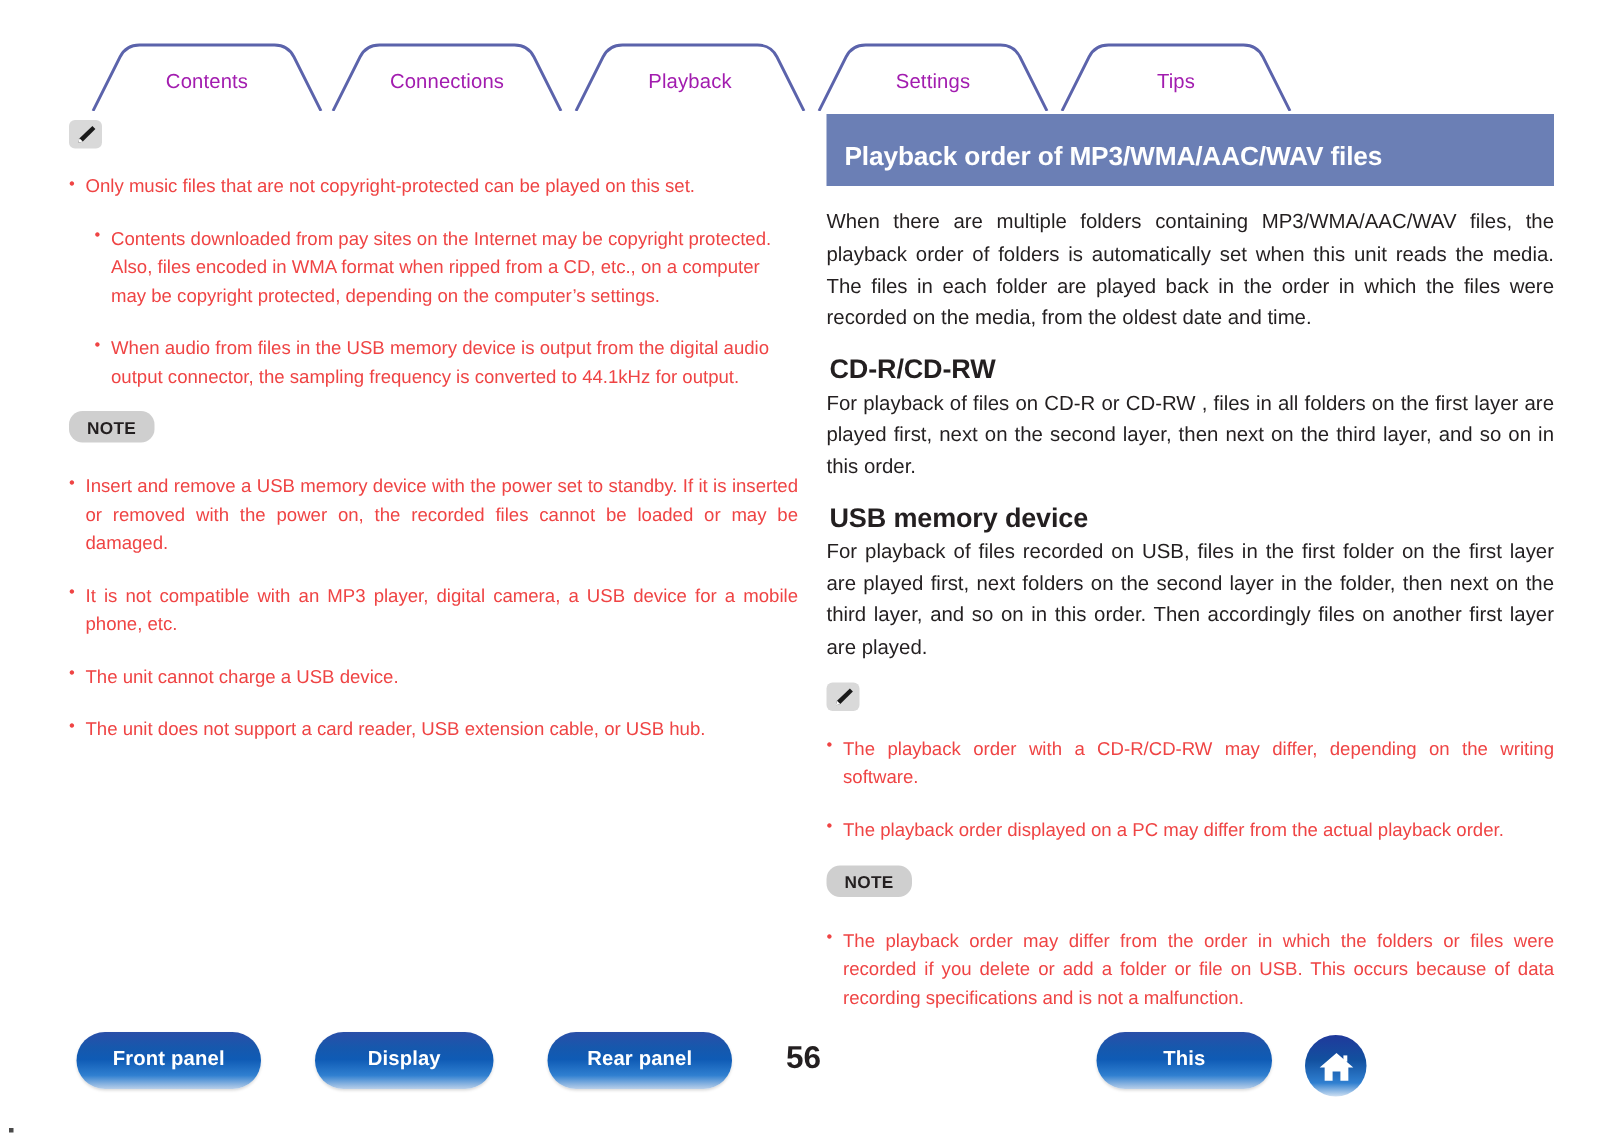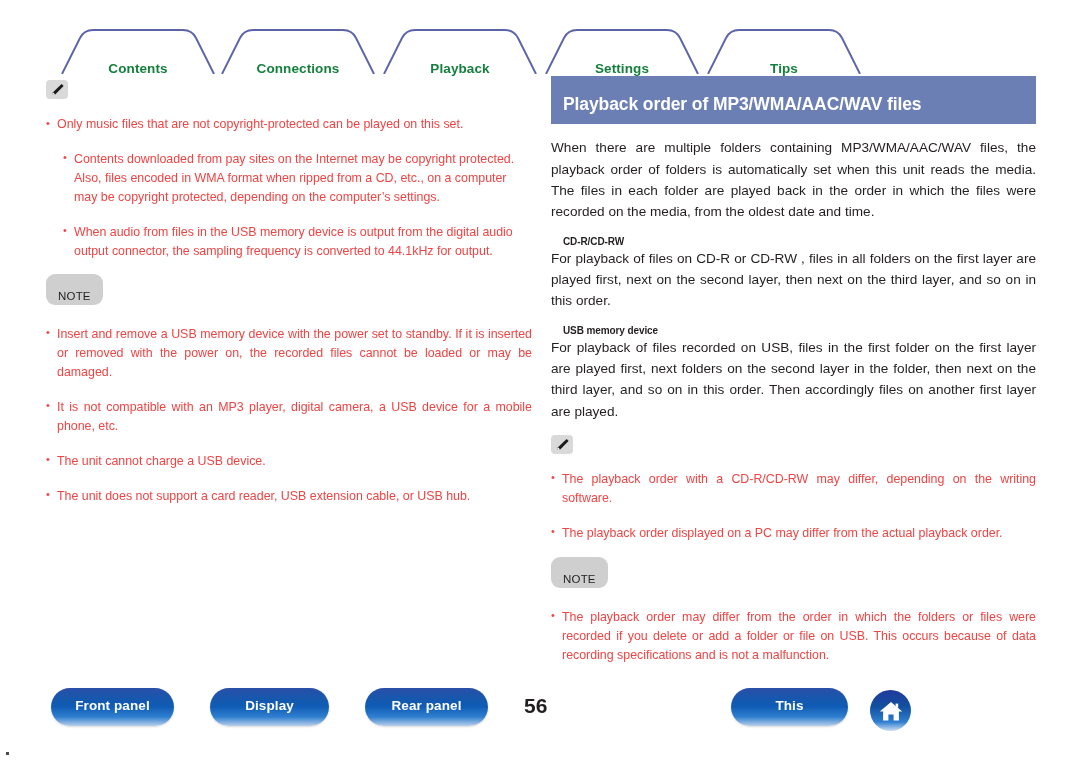--- a/index.html
+++ b/index.html
@@ -24,24 +24,24 @@
   .tabbar {
     position: absolute;
     left: 0;
     top: 24px;
     width: 1080px;
     height: 50px;
   }
   .tabbar svg { display: block; }
   .tab-label {
     position: absolute;
-    top: 44px;
+    top: 30px;
     font-size: 13.5px;
-    font-weight: bold;
-    color: #15803d;
+    font-weight: normal;
+    color: #a21caf;
     letter-spacing: 0.1px;
     white-space: nowrap;
     transform: translate(-50%, -50%);
   }
 
   
   .col-left {
     position: absolute;
     left: 46px;
     top: 80px;
@@ -75,23 +75,23 @@
     display: flex;
     align-items: center;
     justify-content: center;
     margin-bottom: 4px;
   }
   .note-badge {
     display: inline-block;
     background: #cfcfcf;
     color: #231f20;
     font-size: 11.5px;
-    font-weight: normal;
+    font-weight: bold;
     border-radius: 9px;
-    padding: 16px 12px 3px 12px;
+    padding: 6px 12px 3px 12px;
     letter-spacing: 0.2px;
     margin-bottom: 4px;
     text-align: right;
   }
 
   
   ul.bl {
     list-style: none;
     margin: 0;
     padding: 0;
@@ -119,23 +119,23 @@
 
   
   .body-p {
     font-size: 13.6px;
     line-height: 1.57;
     text-align: justify;
     margin: 0 0 13px 0;
     color: #231f20;
   }
   .sub-head {
-    font-size: 10px;
-    font-weight: bold;
-    margin: 0 0 1px 12px;
+    font-size: 18px;
+    font-weight: bold;
+    margin: 0 0 1px 2px;
     color: #231f20;
     letter-spacing: -0.1px;
   }
   .r-small {
     font-size: 12.2px;
     line-height: 1.5;
   }
 
   
   .footer {

